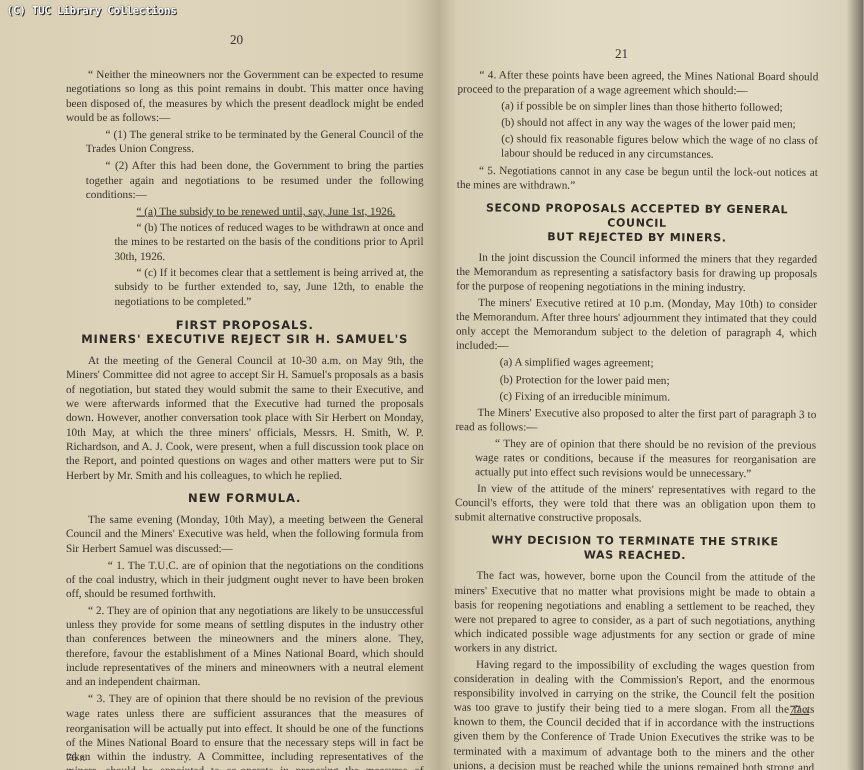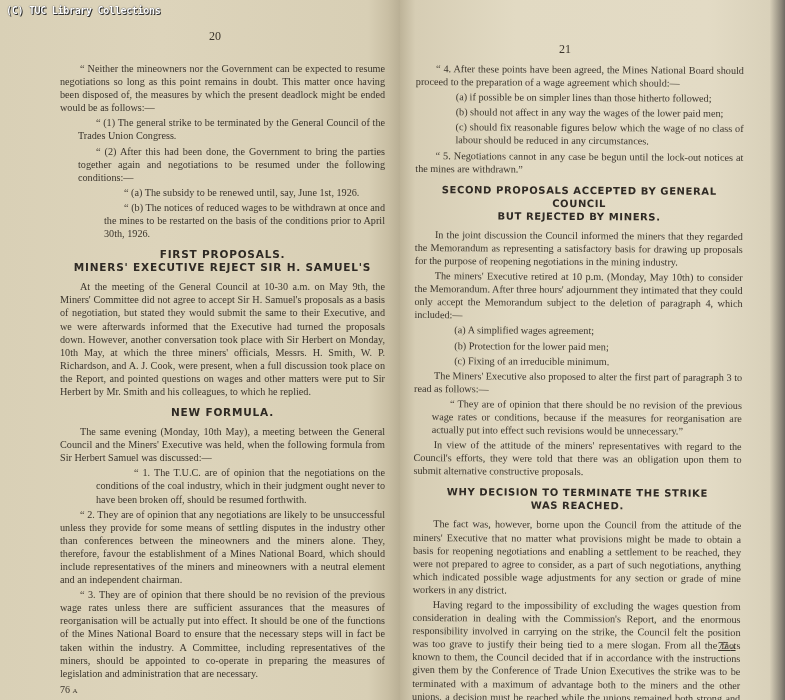--- a/index.html
+++ b/index.html
@@ -64,32 +64,33 @@
 <div class="spread">
 
   <div class="page page-left">
     <div class="watermark">(C) TUC Library Collections</div>
     <div class="page-number" style="left:200px; top:29px; width:30px;">20</div>
 
     <div class="left-text">
       <p class="indent">“ Neither the mineowners nor the Government can be expected to resume negotiations so long as this point remains in doubt. This matter once having been disposed of, the measures by which the present deadlock might be ended would be as follows:—</p>
       <p class="indent2">“ (1) The general strike to be terminated by the General Council of the Trades Union Congress.</p>
       <p class="indent2">“ (2) After this had been done, the Government to bring the parties together again and negotiations to be resumed under the following conditions:—</p>
-      <p class="sub" style="text-indent:20px;">“ (a) The subsidy to be renewed until, say, June 1st, 1926.</p>
+      <p class="sub" style="text-indent:20px;text-decoration:underline;">“ (a) The subsidy to be renewed until, say, June 1st, 1926.</p>
       <p class="sub" style="text-indent:20px;">“ (b) The notices of reduced wages to be withdrawn at once and the mines to be restarted on the basis of the conditions prior to April 30th, 1926.</p>
+      <p class="sub" style="text-indent:20px;">“ (c) If it becomes clear that a settlement is being arrived at, the subsidy to be further extended to, say, June 12th, to enable the negotiations to be completed.”</p>
 
       <div class="heading">
         <div>FIRST PROPOSALS.</div>
         <div>MINERS' EXECUTIVE REJECT SIR H. SAMUEL'S</div>
       </div>
       <p class="indent">At the meeting of the General Council at 10-30 a.m. on May 9th, the Miners' Committee did not agree to accept Sir H. Samuel's proposals as a basis of negotiation, but stated they would submit the same to their Executive, and we were afterwards informed that the Executive had turned the proposals down. However, another conversation took place with Sir Herbert on Monday, 10th May, at which the three miners' officials, Messrs. H. Smith, W. P. Richardson, and A. J. Cook, were present, when a full discussion took place on the Report, and pointed questions on wages and other matters were put to Sir Herbert by Mr. Smith and his colleagues, to which he replied.</p>
 
       <div class="heading">NEW FORMULA.</div>
       <p class="indent">The same evening (Monday, 10th May), a meeting between the General Council and the Miners' Executive was held, when the following formula from Sir Herbert Samuel was discussed:—</p>
-      <p class="indent2" style="padding-left:0; text-indent:38px;margin-left:36px;">“ 1. The T.U.C. are of opinion that the negotiations on the conditions of the coal industry, which in their judgment ought never to have been broken off, should be resumed forthwith.</p>
+      <p class="indent2" style="padding-left:0; text-indent:38px;">“ 1. The T.U.C. are of opinion that the negotiations on the conditions of the coal industry, which in their judgment ought never to have been broken off, should be resumed forthwith.</p>
       <p class="indent2" style="padding-left:0; text-indent:20px;">“ 2. They are of opinion that any negotiations are likely to be unsuccessful unless they provide for some means of settling disputes in the industry other than conferences between the mineowners and the miners alone. They, therefore, favour the establishment of a Mines National Board, which should include representatives of the miners and mineowners with a neutral element and an independent chairman.</p>
       <p class="indent2" style="padding-left:0; text-indent:20px;">“ 3. They are of opinion that there should be no revision of the previous wage rates unless there are sufficient assurances that the measures of reorganisation will be actually put into effect. It should be one of the functions of the Mines National Board to ensure that the necessary steps will in fact be taken within the industry. A Committee, including representatives of the miners, should be appointed to co-operate in preparing the measures of legislation and administration that are necessary.</p>
     </div>
 
     <div class="footer-mark" style="left:60px; top:684px;">
       <span>76</span>
       <small>A</small>
     </div>
   </div>
 

